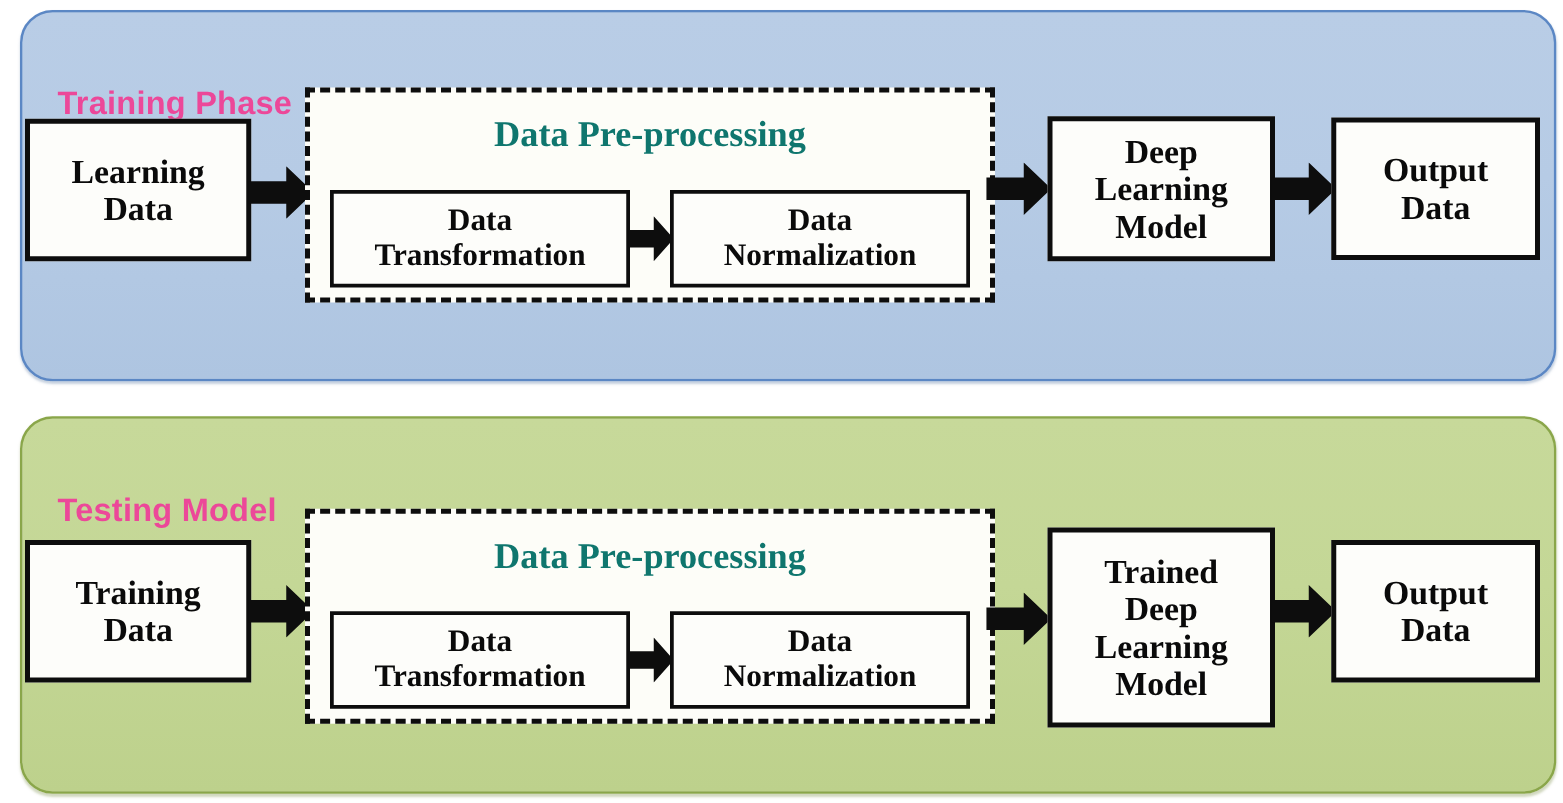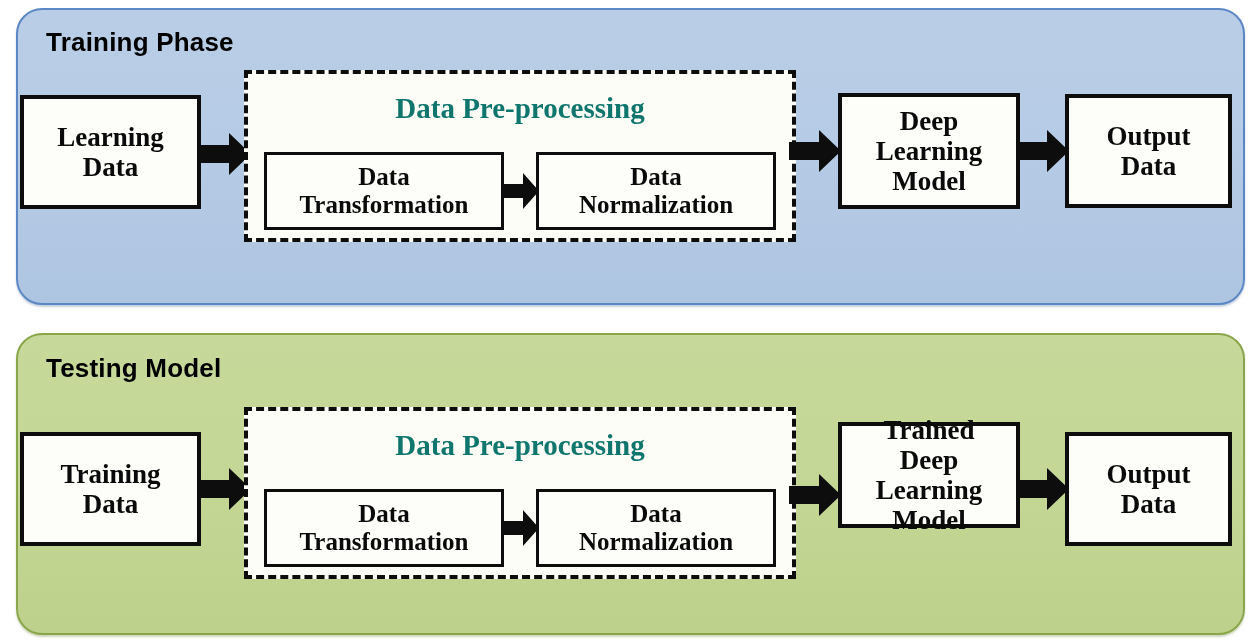--- a/index.html
+++ b/index.html
@@ -44,23 +44,24 @@
     background: linear-gradient(180deg, #c7d99a 0%, #c4d796 45%, #bdd18c 100%);
     border: 2px solid #8aa64a;
     box-shadow: 0 2px 2px rgba(120,140,70,0.35);
   }
 
   .phase-title {
     position: absolute;
     font-family: "Liberation Sans", sans-serif;
     font-weight: bold;
     font-size: 26px;
-    color: #000000;
+    color: #ec4899;
     letter-spacing: 0.2px;
     white-space: nowrap;
+    margin-top: 40px;
   }
   .phase-title.training { left: 46px; top: 27px; }
   .phase-title.testing  { left: 46px; top: 353px; }
 
   
   .box {
     position: absolute;
     box-sizing: border-box;
     background: #fdfdfa;
     border: 4px solid #0d0d0d;
@@ -216,21 +217,21 @@
       <div>Normalization</div>
     </div>
   </div>
 
   <div class="arrow" style="left:789px; top:474px;">
     <svg width="52" height="42" viewBox="0 0 52 42">
       <polygon points="0,12 30,12 30,0 52,21 30,42 30,30 0,30" fill="#0d0d0d"></polygon>
     </svg>
   </div>
 
-  <div class="box lvl1" style="left:838px; top:422px; width:182px; height:106px;">
+  <div class="box lvl1" style="left:838px; top:422px; width:182px; height:160px;">
     <div>
       <div>Trained</div>
       <div>Deep</div>
       <div>Learning</div>
       <div>Model</div>
     </div>
   </div>
 
   <div class="arrow" style="left:1017px; top:468px;">
     <svg width="52" height="42" viewBox="0 0 52 42">

